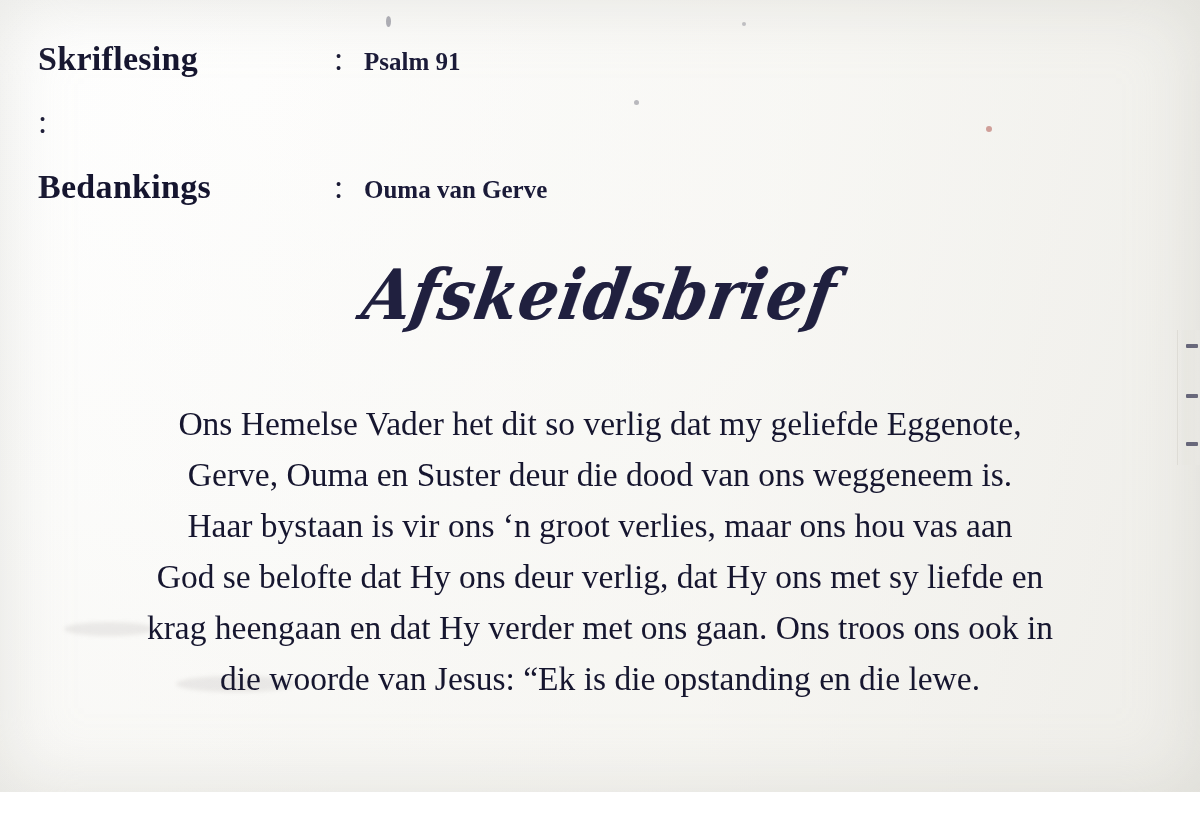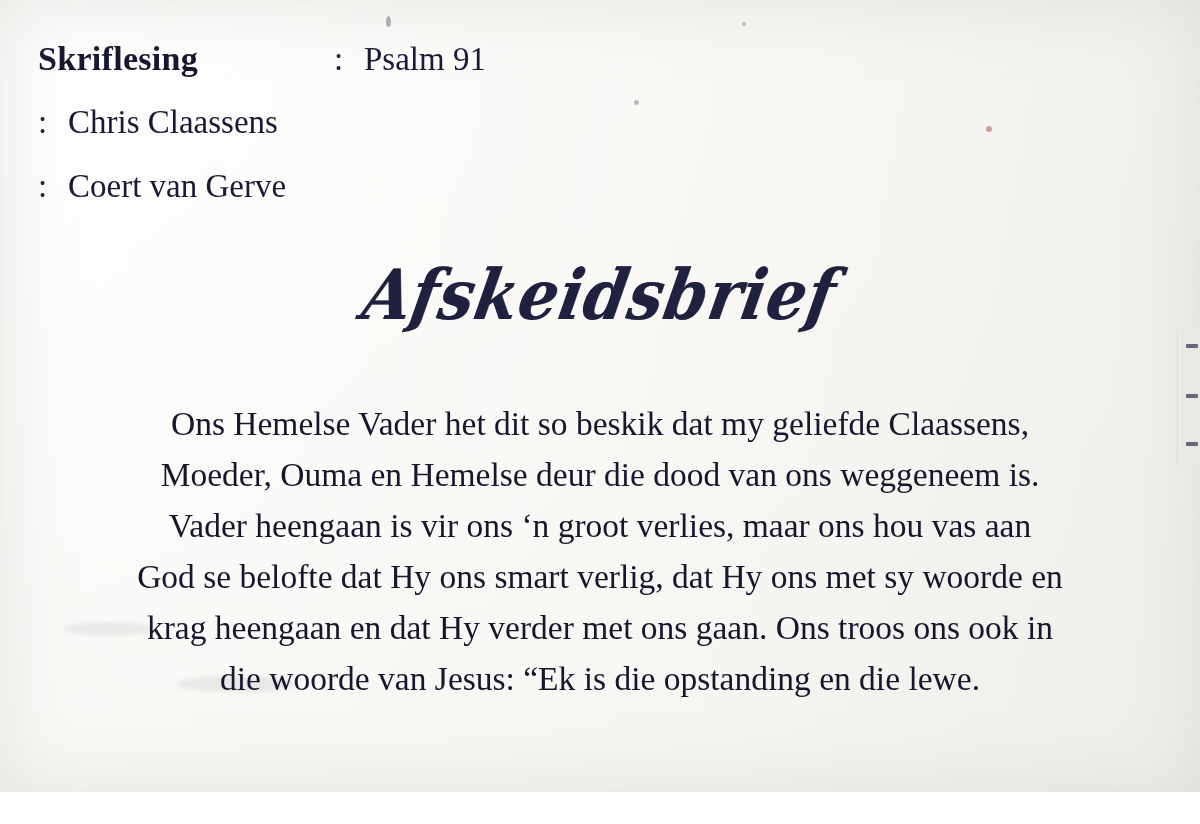--- a/index.html
+++ b/index.html
@@ -84,23 +84,24 @@
     width: 296px;
     color: #15152f;
     white-space: nowrap;
   }
   .hcolon {
     font-size: 33px;
     width: 30px;
     color: #1a1a35;
   }
   .hvalue {
-    font-size: 33px;
+    font-size: 25px;
     color: #1a1a38;
     white-space: nowrap;
+    font-weight: bold;
   }
 
   
   .script-title {
     position: absolute;
     top: 258px;
     left: 0;
     width: 1200px;
     text-align: center;
   }
@@ -166,37 +167,37 @@
   <div class="header-block">
 
     <div class="hrow">
       <div class="hlabel">Skriflesing</div>
       <div class="hcolon">:</div>
       <div class="hvalue">Psalm 91</div>
     </div>
 
     <div class="hrow">
       <div class="hcolon">:</div>
-      <div class="hvalue">Chris Claassens</div>
     </div>
 
     <div class="hrow">
+      <div class="hlabel">Bedankings</div>
       <div class="hcolon">:</div>
-      <div class="hvalue">Coert van Gerve</div>
+      <div class="hvalue">Ouma van Gerve</div>
     </div>
 
   </div>
 
   <div class="script-title">
     <span>Afskeidsbrief</span>
   </div>
 
   <div class="letter">
-    <div class="line">Ons Hemelse Vader het dit so beskik dat my geliefde Claassens,</div>
-    <div class="line">Moeder, Ouma en Hemelse deur die dood van ons weggeneem is.</div>
-    <div class="line">Vader  heengaan is vir ons ‘n groot verlies, maar ons hou vas aan</div>
-    <div class="line">God se belofte dat Hy ons smart verlig, dat Hy ons met sy woorde en</div>
+    <div class="line">Ons Hemelse Vader het dit so verlig dat my geliefde Eggenote,</div>
+    <div class="line">Gerve, Ouma en Suster deur die dood van ons weggeneem is.</div>
+    <div class="line">Haar  bystaan is vir ons ‘n groot verlies, maar ons hou vas aan</div>
+    <div class="line">God se belofte dat Hy ons deur verlig, dat Hy ons met sy liefde en</div>
     <div class="line">krag heengaan en dat Hy verder met ons gaan. Ons troos ons ook in</div>
     <div class="line">die woorde van Jesus: “Ek is die opstanding en die lewe.</div>
   </div>
 
   <div class="edge-shadow"></div>
 </div>
 
 </body></html>

